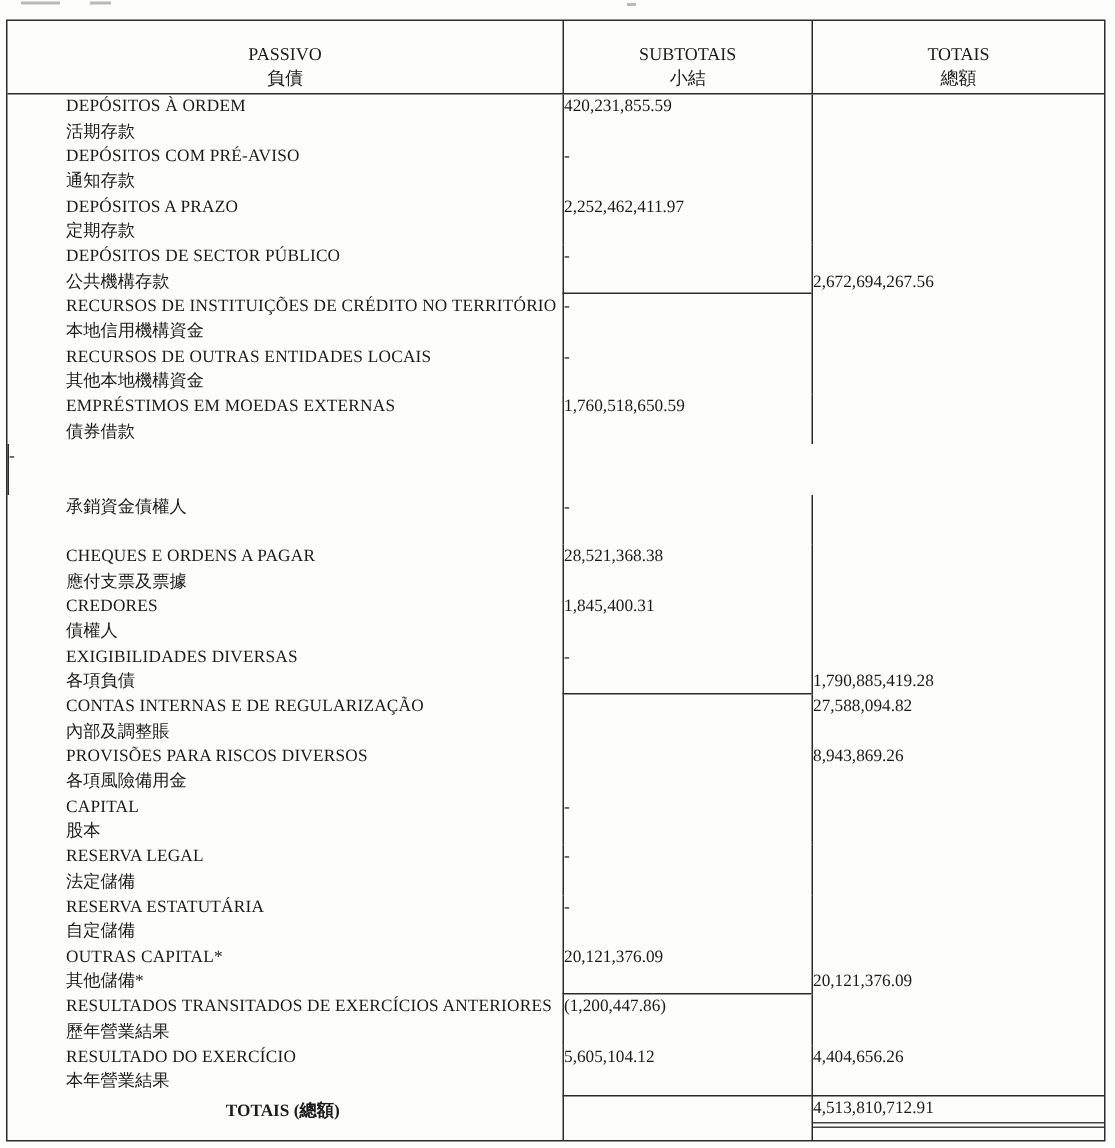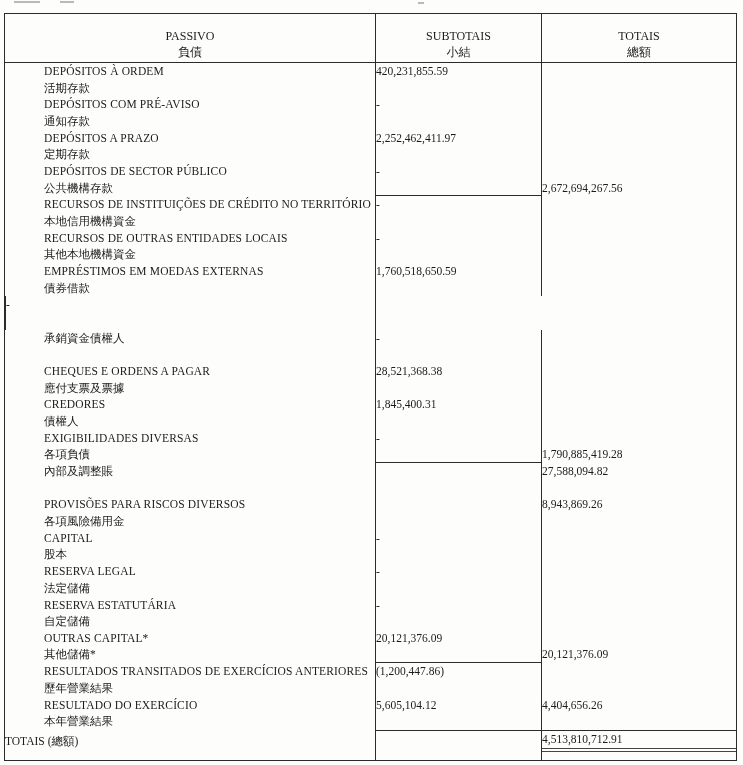--- a/index.html
+++ b/index.html
@@ -41,22 +41,22 @@
   .c2 .line.dash { padding-right:21px; }
   .c3 .line { padding-right:7px; }
   .trow.group-end .c2 { border-bottom:1px solid #2b2b2b; }
   
   .tfoot {
     flex:none; height:30px; box-sizing:border-box;
     display:grid; grid-template-columns:370px 166px 1fr;
   }
   .tfoot .fcell { box-sizing:border-box; overflow:hidden; }
   .tfoot .f1 {
-    text-align:left; padding-right:3px; padding-top:4px;
-    font-size:11.5px; line-height:15px; white-space:nowrap;
+    text-align:center; padding-right:3px; padding-top:4px;
+    font-size:11.5px; line-height:15px; white-space:nowrap;font-weight:bold;
   }
   .tfoot .f2, .tfoot .f3 { border-left:1px solid #2b2b2b; border-top:1px solid #2b2b2b; }
   .grand {
     padding-right:7px; padding-top:1px;
     font-size:11.5px; line-height:14.5px; white-space:nowrap;
   }
   .double-rule {
     height:2px; margin-top:1px;
     border-top:1px solid #454545; border-bottom:1px solid #454545;
   }
@@ -238,20 +238,21 @@
     <div class="cell c2">
       <div class="line dash">-</div>
     </div>
     <div class="cell c3">
       <div class="line"></div>
       <div class="line">1,790,885,419.28</div>
     </div>
   </div>
         <div class="trow">
     <div class="cell c1">
+      <div class="line pt">CONTAS INTERNAS E DE REGULARIZAÇÃO</div>
       <div class="line cn">內部及調整賬</div>
     </div>
     <div class="cell c2">
       <div class="line"></div>
     </div>
     <div class="cell c3">
       <div class="line">27,588,094.82</div>
       <div class="line"></div>
     </div>
   </div>

